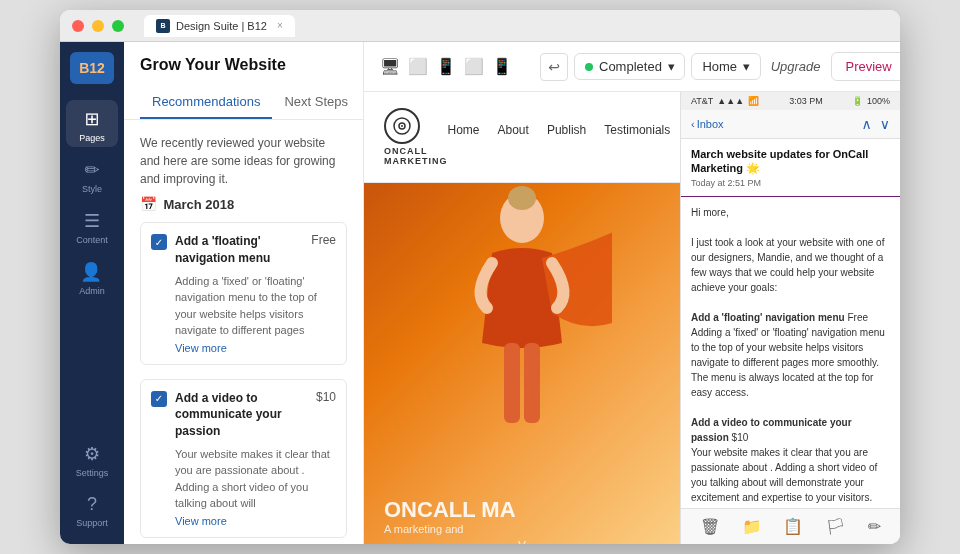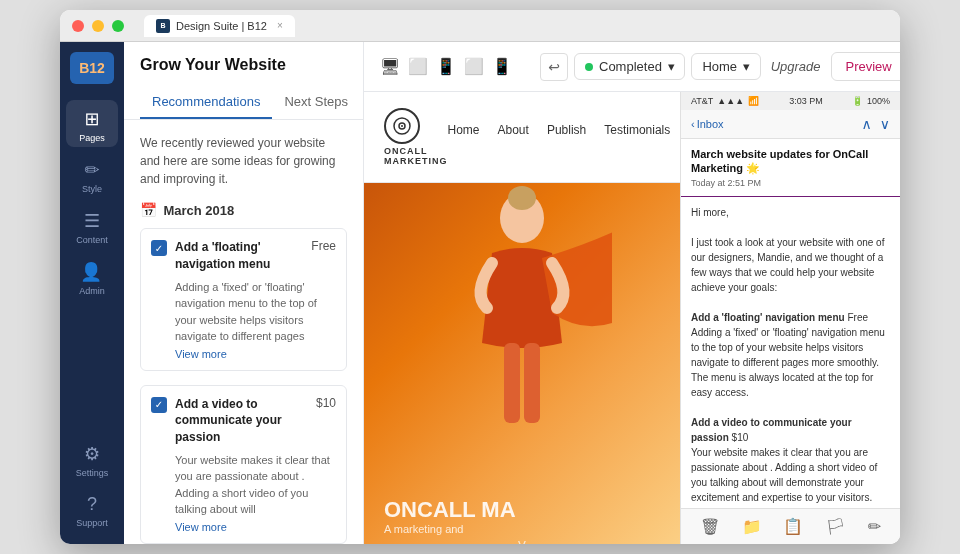--- a/index.html
+++ b/index.html
@@ -123,21 +123,21 @@
       padding: 8px 12px;
       font-size: 13px;
       color: #666;
       cursor: pointer;
       border-bottom: 2px solid transparent;
       white-space: nowrap;
     }
     .tab-btn.active { color: #2563b0; border-bottom-color: #2563b0; font-weight: 500; }
 
     .panel-body { padding: 14px 16px; overflow-y: auto; flex: 1; }
-    .panel-desc { font-size: 12px; color: #555; line-height: 1.5; margin-bottom: 14px; }
+    .panel-desc { font-size: 12px; color: #555; line-height: 1.5; margin-bottom: 8px; }
 
     .section-header {
       display: flex; align-items: center; gap: 6px;
       font-size: 13px; font-weight: 600; color: #333;
       margin-bottom: 10px;
     }
     .cal-icon { color: #4a90d9; font-size: 14px; }
 
     .rec-item {
       margin-bottom: 14px;

